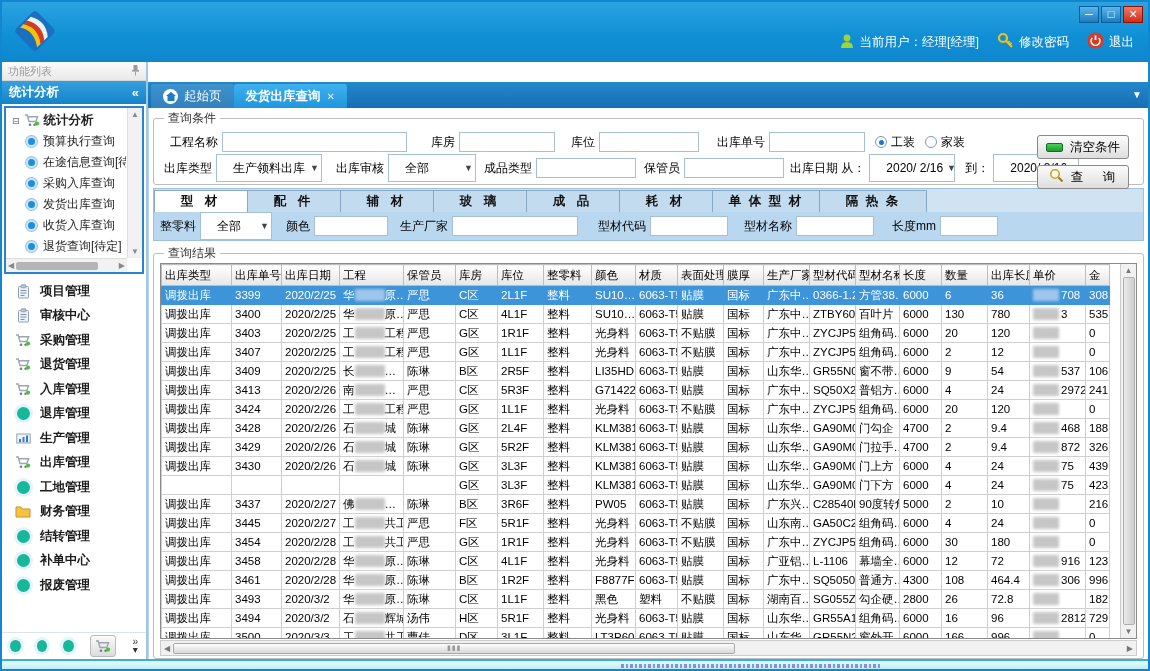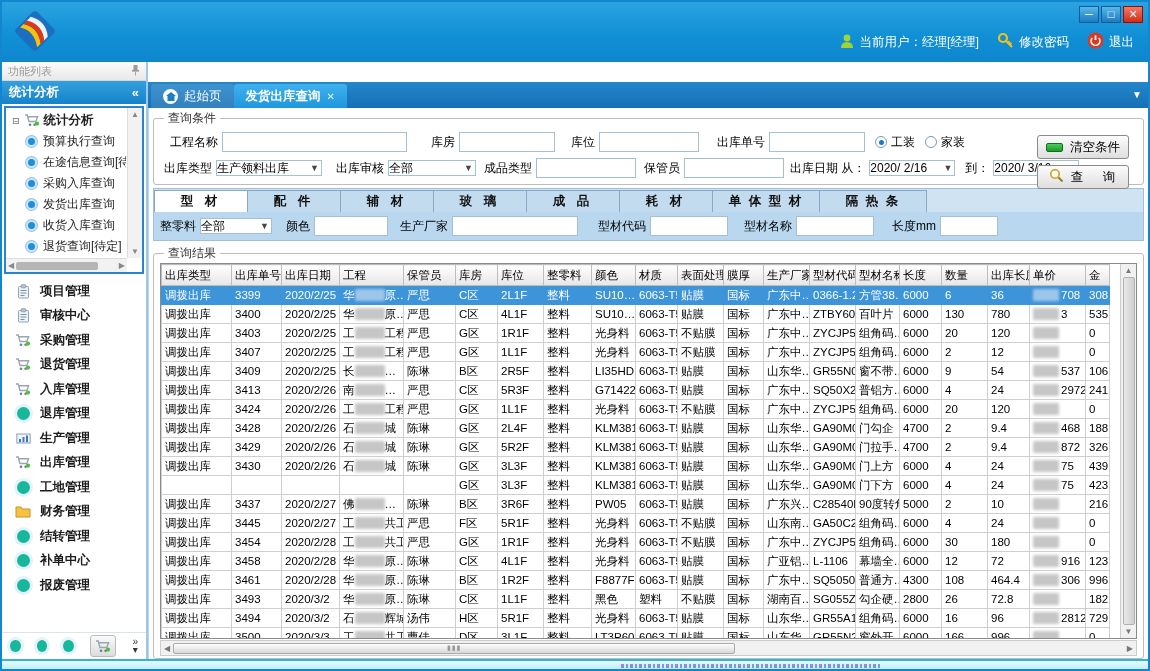--- a/index.html
+++ b/index.html
@@ -63,22 +63,22 @@
   .tab-caret { position:absolute; right:6px; top:7px; color:#fff; font-size:10px; cursor:pointer; }
   .home-badge { width:15px; height:15px; border-radius:50%; background:#fff; display:inline-flex; align-items:center; justify-content:center; }
 
   
   .work { flex:1; background:#fff; border-left:1px solid #bcd6ea; padding:2px 4px 0 4px; display:flex; flex-direction:column; min-height:0; }
   .gb { border:1px solid #bdbdbd; border-radius:3px; padding:1px 6px 4px 6px; position:relative; background:#fff; }
   .gb legend { font-size:12px; color:#333; padding:0 4px; margin-left:4px; }
   .qrow { display:flex; align-items:center; height:24px; margin-top:2px; font-size:12px; color:#000; }
   .qlabel { margin:0 4px 0 10px; white-space:nowrap; }
   .tinput { height:20px; border:1px solid #a5bfd3; background:#fff; font-size:12px; padding:0 3px; }
-  .dd { height:16px; border:1px solid #a5bfd3; background:#fff; display:inline-flex; align-items:center; justify-content:space-between;
-    font-size:12px; padding:0 2px 0 0; cursor:pointer; white-space:nowrap; }
+  .dd { height:28px; border:1px solid #a5bfd3; background:#fff; display:inline-flex; align-items:center; justify-content:space-between;
+    font-size:12px; padding:0 2px 0 16px; cursor:pointer; white-space:nowrap; }
   .dd .caret { font-size:9px; color:#444; margin-left:4px; }
   .radio { display:inline-flex; align-items:center; gap:4px; margin-left:10px; cursor:pointer; }
   .rdot { width:12px; height:12px; border-radius:50%; border:1px solid #7a9ab8; background:#fff; position:relative; }
   .rdot.on::after { content:""; position:absolute; left:3px; top:3px; width:5px; height:5px; border-radius:50%; background:#1e78c8; }
   .qbtn { position:absolute; right:14px; width:92px; height:24px; background:linear-gradient(#fcfcfc,#dedede);
     border:1px solid #8a8a8a; border-radius:3px; font-size:12.5px; display:flex; align-items:center; justify-content:center; gap:7px; cursor:pointer; }
   .qbtn.clear { top:8px; }
   .qbtn.search { top:38px; letter-spacing:8px; padding-left:6px; }
   .eraser { width:17px; height:9px; background:linear-gradient(#4ccf5a,#1d9a2e); border:1px solid #0d7020; border-radius:2px; }
 

